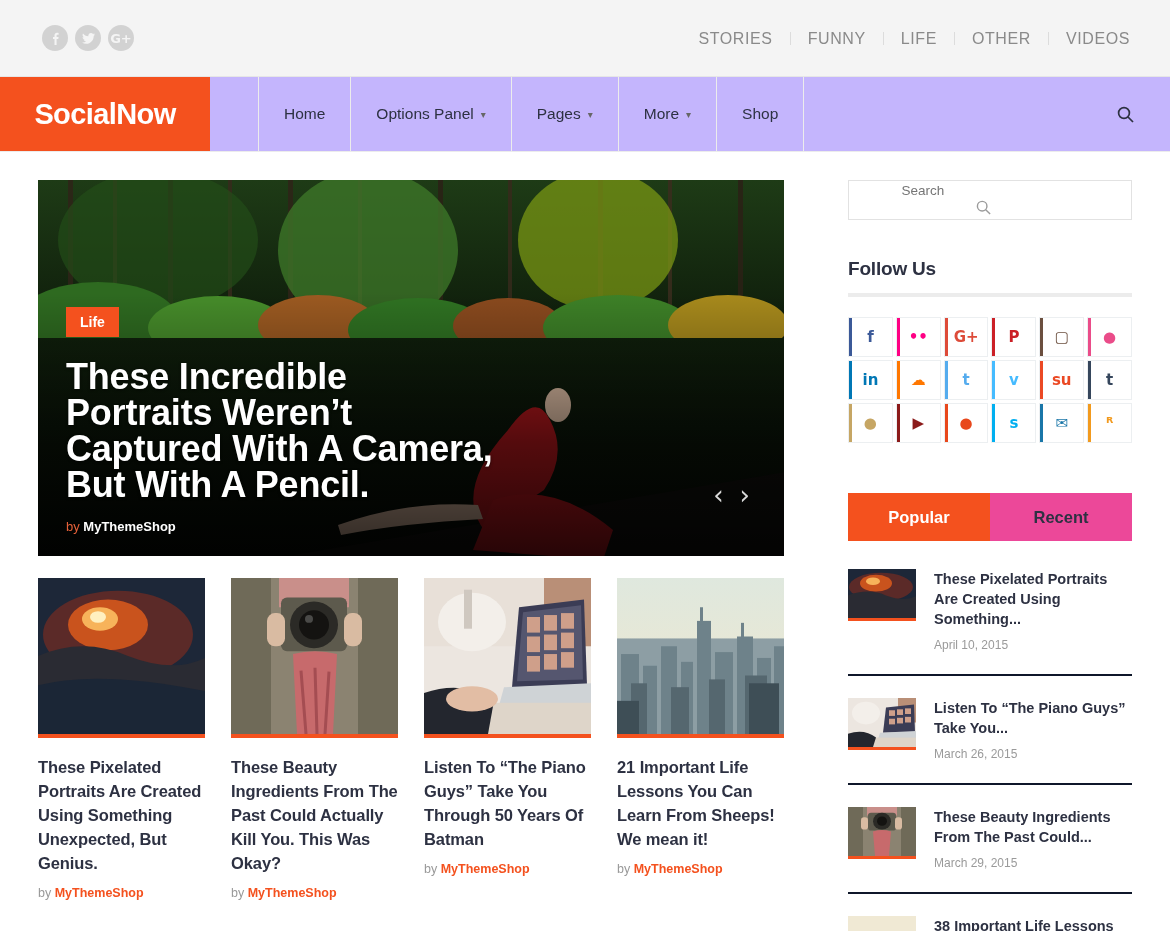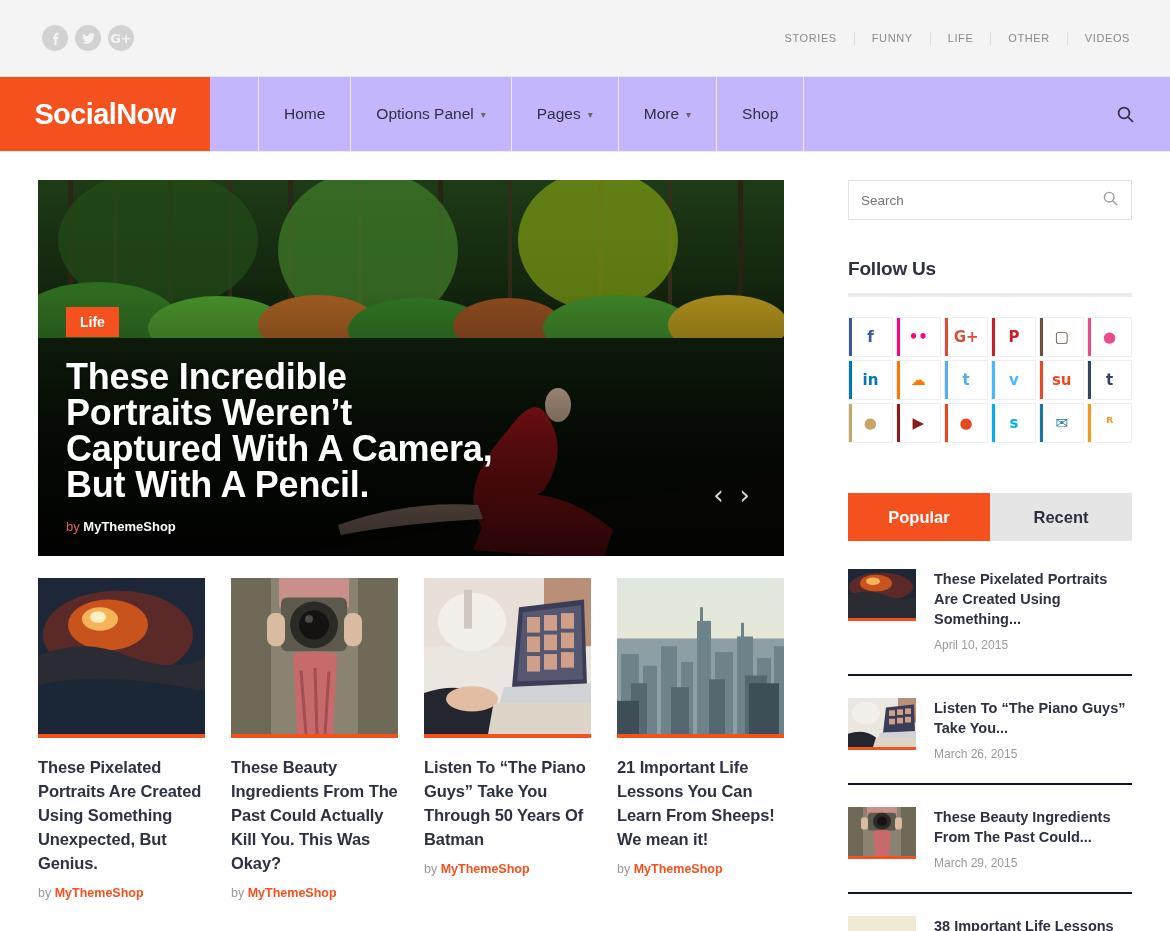--- a/index.html
+++ b/index.html
@@ -24,21 +24,21 @@
   .tsoc {
     width: 26px; height: 26px; border-radius: 50%;
     background: #d2d2d2; color: #f4f4f4;
     display: flex; align-items: center; justify-content: center;
     font-size: 13px; font-weight: bold;
     font-family: "DejaVu Sans", sans-serif;
   }
   .tsoc svg { fill: #f4f4f4; }
   .topnav { margin-left: auto; display: flex; align-items: center; }
   .topnav a {
-    font-size: 11px; letter-spacing: .6px; color: #8a8a8a;
+    font-size: 16px; letter-spacing: .6px; color: #8a8a8a;
     text-decoration: none; padding: 0 17px;
     border-right: 1px solid #dcdcdc;
     line-height: 13px; display: block;
   }
   .topnav a:last-child { border-right: none; padding-right: 0; }
 
   
   .header {
     height: 75px; background: #c4b5fd;
     border-bottom: 1px solid #ececec;
@@ -117,21 +117,21 @@
     margin-top: 17px; font-size: 16.5px; line-height: 24px;
     color: #2d3142; font-weight: bold; letter-spacing: -.1px;
   }
   .card-by { margin-top: 11px; font-size: 12.5px; color: #999; }
   .card-by b { color: #f4511e; font-weight: bold; }
 
   
   .search-box {
     position: relative; height: 40px;
     border: 1px solid #e2e2e2; background: #fff;
-    display: flex; align-items: center;
+    display: flex; align-items: center; flex-direction: column;
   }
   .search-box input {
     border: none; outline: none; flex: 1;
     font-size: 13.5px; color: #9b9b9b;
     padding: 0 12px; background: transparent;
     font-family: "Liberation Sans", sans-serif;
   }
   .search-box .sicon { padding-right: 13px; }
   .side-h {
     margin-top: 38px; font-size: 19px; font-weight: bold;
@@ -152,21 +152,21 @@
     width: 3px; background: var(--c);
   }
   .soc .txt { color: var(--c); font-weight: bold; font-size: 15px;
     font-family: "DejaVu Sans", sans-serif; }
 
   .tabs { display: flex; margin-top: 50px; }
   .tab {
     flex: 1; height: 48px; display: flex;
     align-items: center; justify-content: center;
     font-size: 16.5px; font-weight: bold; cursor: pointer;
-    background: #e5e5e5; color: #2d3142;
+    background: #ec4899; color: #2d3142;
   }
   .tab.active { background: #f4511e; color: #fff; }
 
   .plist { margin-top: 6px; }
   .pitem {
     display: flex; gap: 18px; padding: 22px 0;
     border-bottom: 2px solid #0f172a;
   }
   .pitem:last-child { border-bottom: none; }
   .pthumb {

